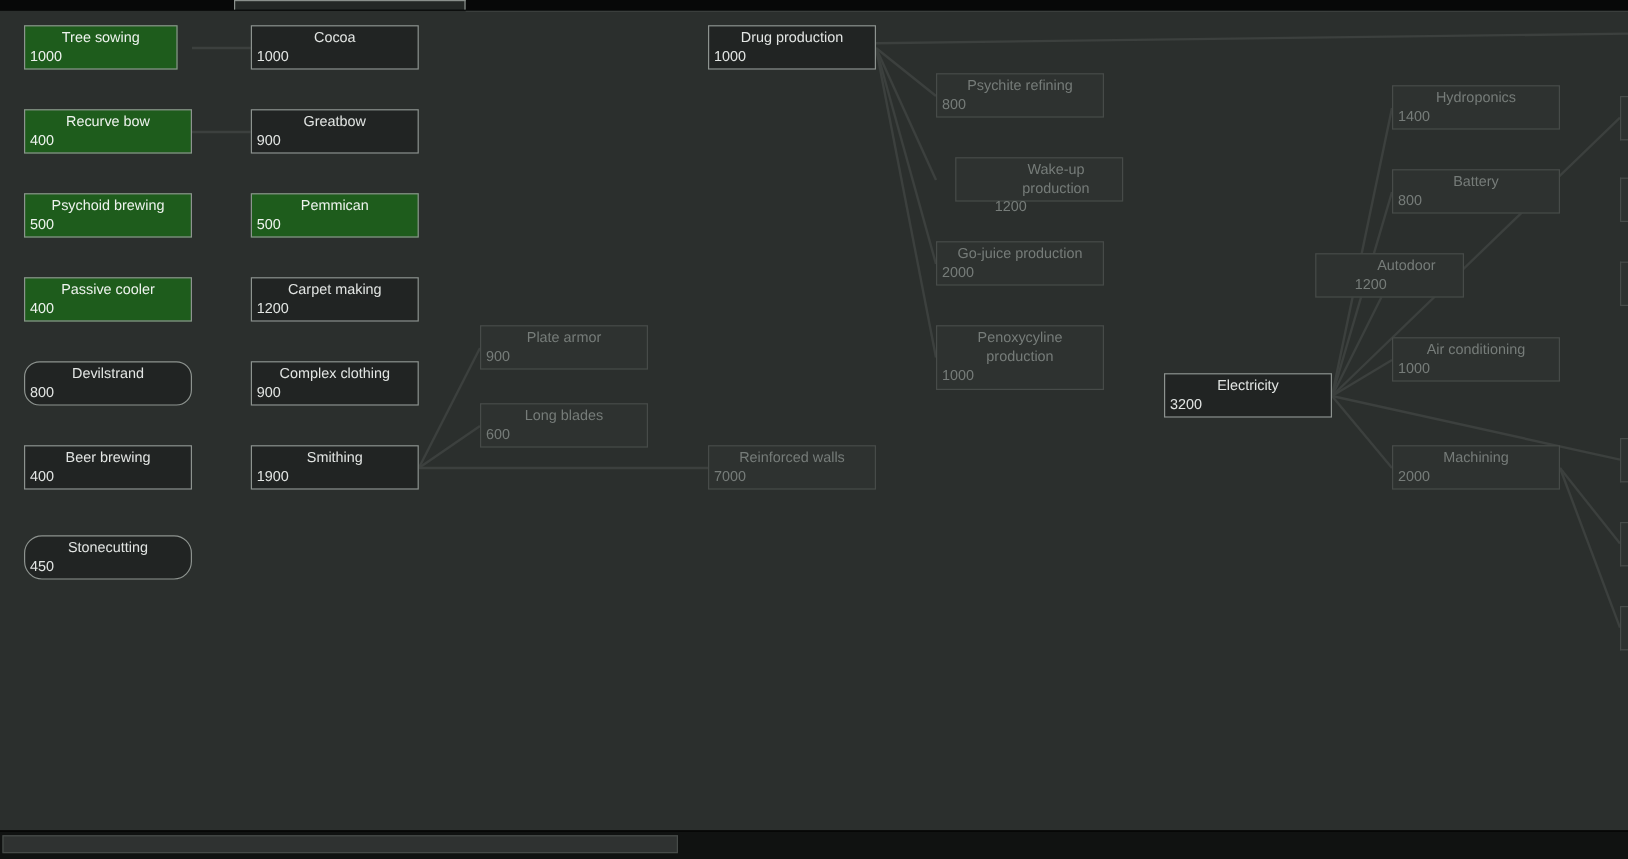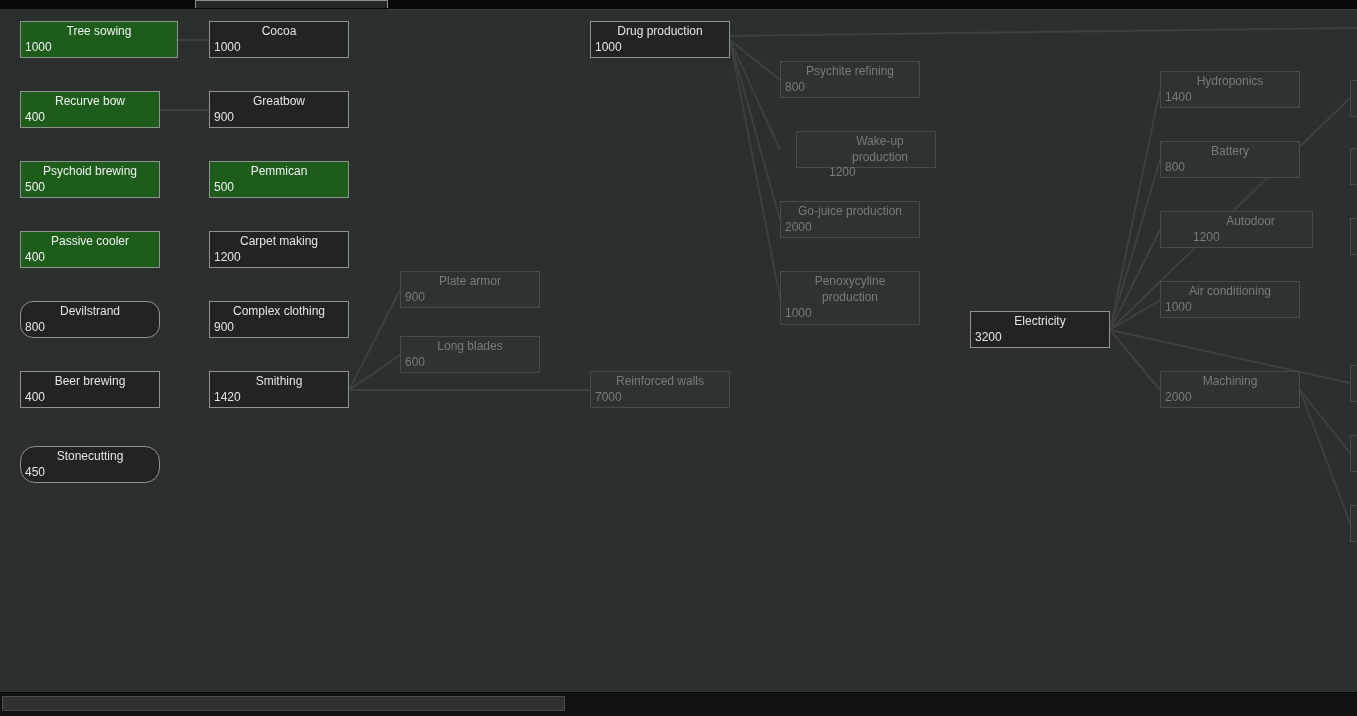--- a/index.html
+++ b/index.html
@@ -70,21 +70,21 @@
       <line x1="1110" y1="330" x2="1160" y2="230" stroke="#3c403e" stroke-width="2"></line>
       <line x1="1110" y1="330" x2="1160" y2="300" stroke="#3c403e" stroke-width="2"></line>
       <line x1="1110" y1="330" x2="1160" y2="390" stroke="#3c403e" stroke-width="2"></line>
       <line x1="1110" y1="330" x2="1350" y2="98" stroke="#3c403e" stroke-width="2"></line>
       <line x1="1110" y1="330" x2="1350" y2="383" stroke="#3c403e" stroke-width="2"></line>
       <line x1="1300" y1="390" x2="1350" y2="453" stroke="#3c403e" stroke-width="2"></line>
       <line x1="1300" y1="390" x2="1350" y2="523" stroke="#3c403e" stroke-width="2"></line>
     </svg>
 
   <div style="position:absolute;top:0;left:0;width:1357px;height:716px;">
-      <div class="node completed" style="left: 20px; top: 21px; width: 158px; height: 37px;">
+      <div class="node completed" style="left: 20px; top: 21px; width: 128px; height: 37px;">
         <div class="lbl">Tree sowing</div>
         <div class="cost">1000</div>
       </div>
       <div class="node completed" style="left: 20px; top: 91px; width: 140px; height: 37px;">
         <div class="lbl">Recurve bow</div>
         <div class="cost">400</div>
       </div>
       <div class="node completed" style="left: 20px; top: 161px; width: 140px; height: 37px;">
         <div class="lbl">Psychoid brewing</div>
         <div class="cost">500</div>
@@ -120,21 +120,21 @@
       <div class="node available" style="left: 209px; top: 231px; width: 140px; height: 37px;">
         <div class="lbl">Carpet making</div>
         <div class="cost">1200</div>
       </div>
       <div class="node available" style="left: 209px; top: 301px; width: 140px; height: 37px;">
         <div class="lbl">Complex clothing</div>
         <div class="cost">900</div>
       </div>
       <div class="node available" style="left: 209px; top: 371px; width: 140px; height: 37px;">
         <div class="lbl">Smithing</div>
-        <div class="cost">1420</div>
+        <div class="cost">1900</div>
       </div>
       <div class="node locked" style="left: 400px; top: 271px; width: 140px; height: 37px;">
         <div class="lbl">Plate armor</div>
         <div class="cost">900</div>
       </div>
       <div class="node locked" style="left: 400px; top: 336px; width: 140px; height: 37px;">
         <div class="lbl">Long blades</div>
         <div class="cost">600</div>
       </div>
       <div class="node available" style="left: 590px; top: 21px; width: 140px; height: 37px;">
@@ -166,21 +166,21 @@
         <div class="cost">3200</div>
       </div>
       <div class="node locked" style="left: 1160px; top: 71px; width: 140px; height: 37px;">
         <div class="lbl">Hydroponics</div>
         <div class="cost">1400</div>
       </div>
       <div class="node locked" style="left: 1160px; top: 141px; width: 140px; height: 37px;">
         <div class="lbl">Battery</div>
         <div class="cost">800</div>
       </div>
-      <div class="node locked" style="left: 1160px; top: 211px; width: 153px; height: 37px; padding-left: 32px;">
+      <div class="node locked" style="left: 1096px; top: 211px; width: 124px; height: 37px; padding-left: 32px;">
         <div class="lbl">Autodoor</div>
         <div class="cost">1200</div>
       </div>
       <div class="node locked" style="left: 1160px; top: 281px; width: 140px; height: 37px;">
         <div class="lbl">Air conditioning</div>
         <div class="cost">1000</div>
       </div>
       <div class="node locked" style="left: 1160px; top: 371px; width: 140px; height: 37px;">
         <div class="lbl">Machining</div>
         <div class="cost">2000</div>

